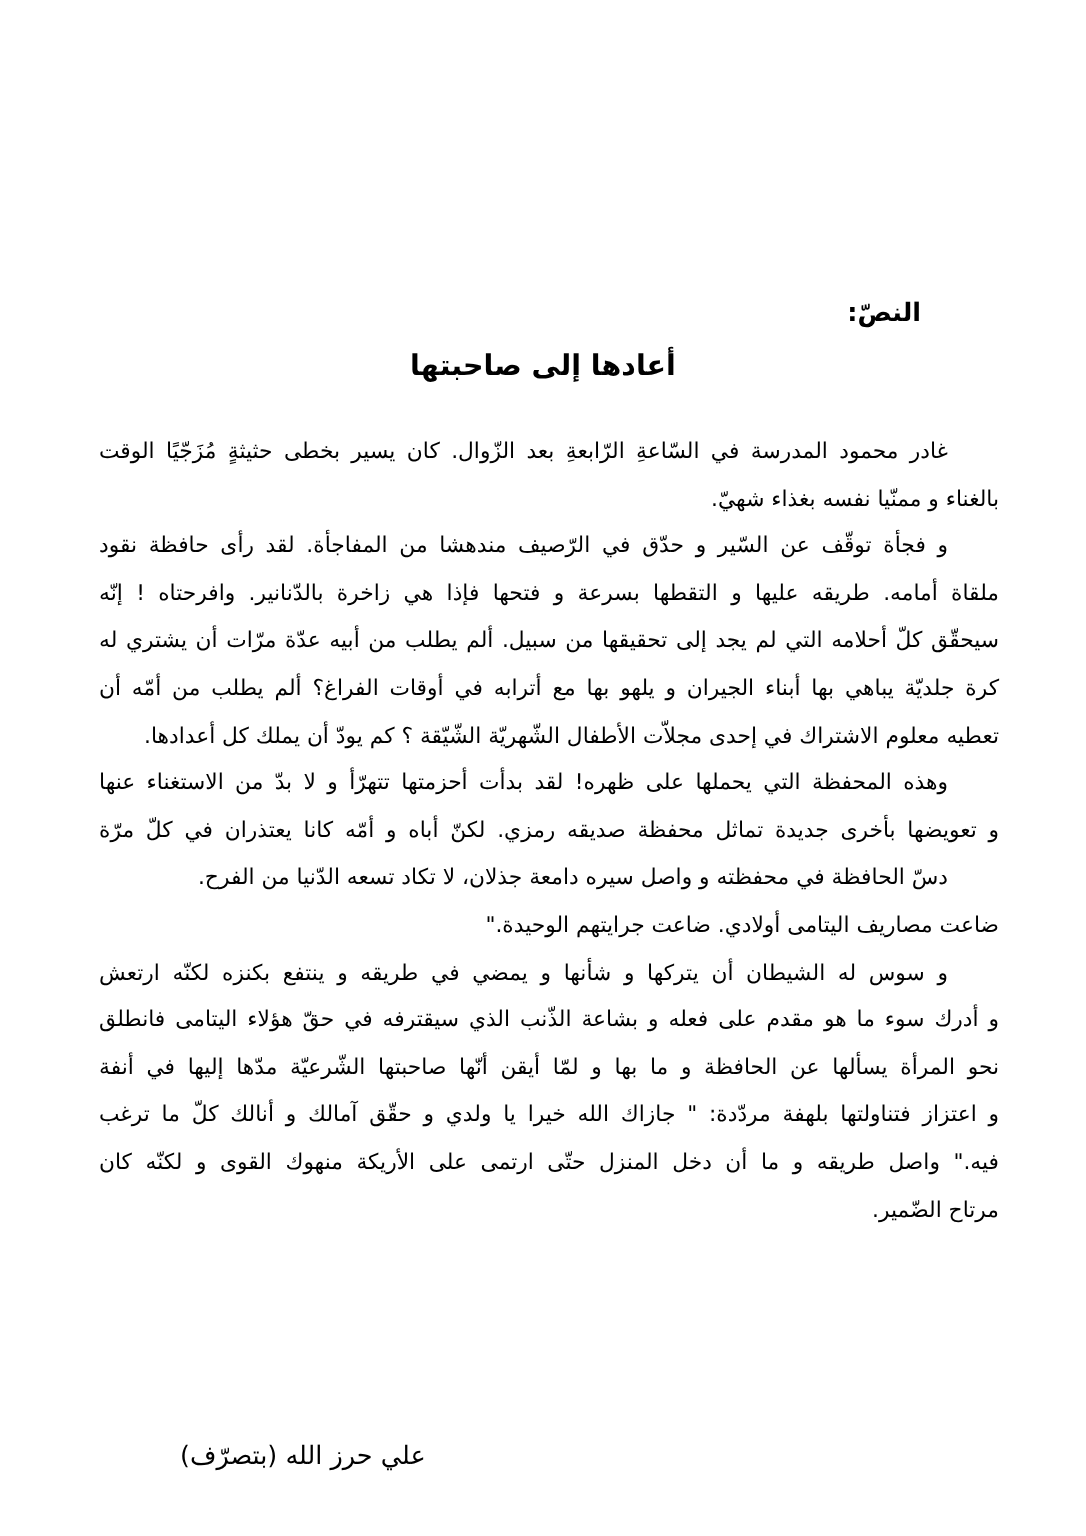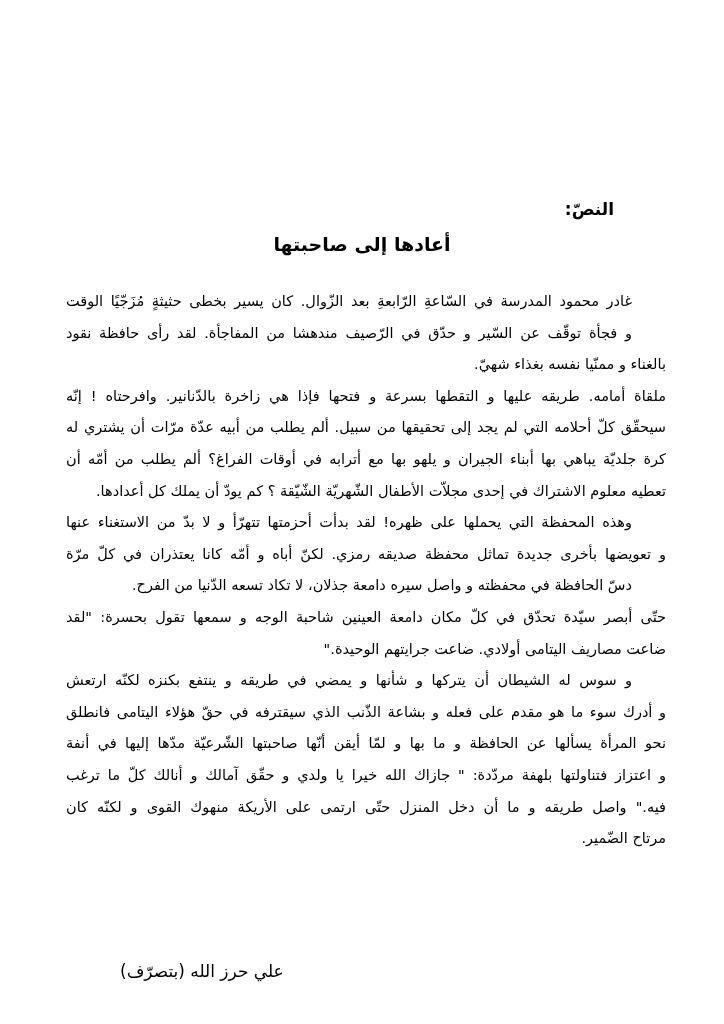--- a/index.html
+++ b/index.html
@@ -81,33 +81,32 @@
 
 <div class="page">
 
   <div class="label-heading">النصّ:</div>
 
   <div class="title">أعادها إلى صاحبتها</div>
 
   <div class="body-text">
 
     <span class="line indent">غادر محمود المدرسة في السّاعةِ الرّابعةِ بعد الزّوال. كان يسير بخطى حثيثةٍ مُزَجّيًا الوقت</span>
+    <span class="line last">بالغناء و ممنّيا نفسه بغذاء شهيّ.</span>
+
     <span class="line indent">و فجأة توقّف عن السّير و حدّق في الرّصيف مندهشا من المفاجأة. لقد رأى حافظة نقود</span>
-
-    <span class="line last">بالغناء و ممنّيا نفسه بغذاء شهيّ.</span>
     <span class="line">ملقاة أمامه. طريقه عليها و التقطها بسرعة و فتحها فإذا هي زاخرة بالدّنانير. وافرحتاه ! إنّه</span>
     <span class="line">سيحقّق كلّ أحلامه التي لم يجد إلى تحقيقها من سبيل. ألم يطلب من أبيه عدّة مرّات أن يشتري له</span>
     <span class="line">كرة جلديّة يباهي بها أبناء الجيران و يلهو بها مع أترابه في أوقات الفراغ؟ ألم يطلب من أمّه أن</span>
     <span class="line last">تعطيه معلوم الاشتراك في إحدى مجلاّت الأطفال الشّهريّة الشّيّقة ؟ كم يودّ أن يملك كل أعدادها.</span>
 
     <span class="line indent">وهذه المحفظة التي يحملها على ظهره! لقد بدأت أحزمتها تتهرّأ و لا بدّ من الاستغناء عنها</span>
     <span class="line">و تعويضها بأخرى جديدة تماثل محفظة صديقه رمزي. لكنّ أباه و أمّه كانا يعتذران في كلّ مرّة</span>
 
     <span class="line indent last">دسّ الحافظة في محفظته و واصل سيره دامعة جذلان، لا تكاد تسعه الدّنيا من الفرح.</span>
-    <span class="line">حتّى أبصر سيّدة تحدّق في كلّ مكان دامعة العينين شاحبة الوجه و سمعها تقول بحسرة: "لقد</span>
     <span class="line last">ضاعت مصاريف اليتامى أولادي. ضاعت جرايتهم الوحيدة."</span>
 
     <span class="line indent">و سوس له الشيطان أن يتركها و شأنها و يمضي في طريقه و ينتفع بكنزه لكنّه ارتعش</span>
     <span class="line">و أدرك سوء ما هو مقدم على فعله و بشاعة الذّنب الذي سيقترفه في حقّ هؤلاء اليتامى فانطلق</span>
     <span class="line">نحو المرأة يسألها عن الحافظة و ما بها و لمّا أيقن أنّها صاحبتها الشّرعيّة مدّها إليها في أنفة</span>
     <span class="line">و اعتزاز فتناولتها بلهفة مردّدة: " جازاك الله خيرا يا ولدي و حقّق آمالك و أنالك كلّ ما ترغب</span>
     <span class="line">فيه." واصل طريقه و ما أن دخل المنزل حتّى ارتمى على الأريكة منهوك القوى و لكنّه كان</span>
     <span class="line last">مرتاح الضّمير.</span>
   </div>
 

